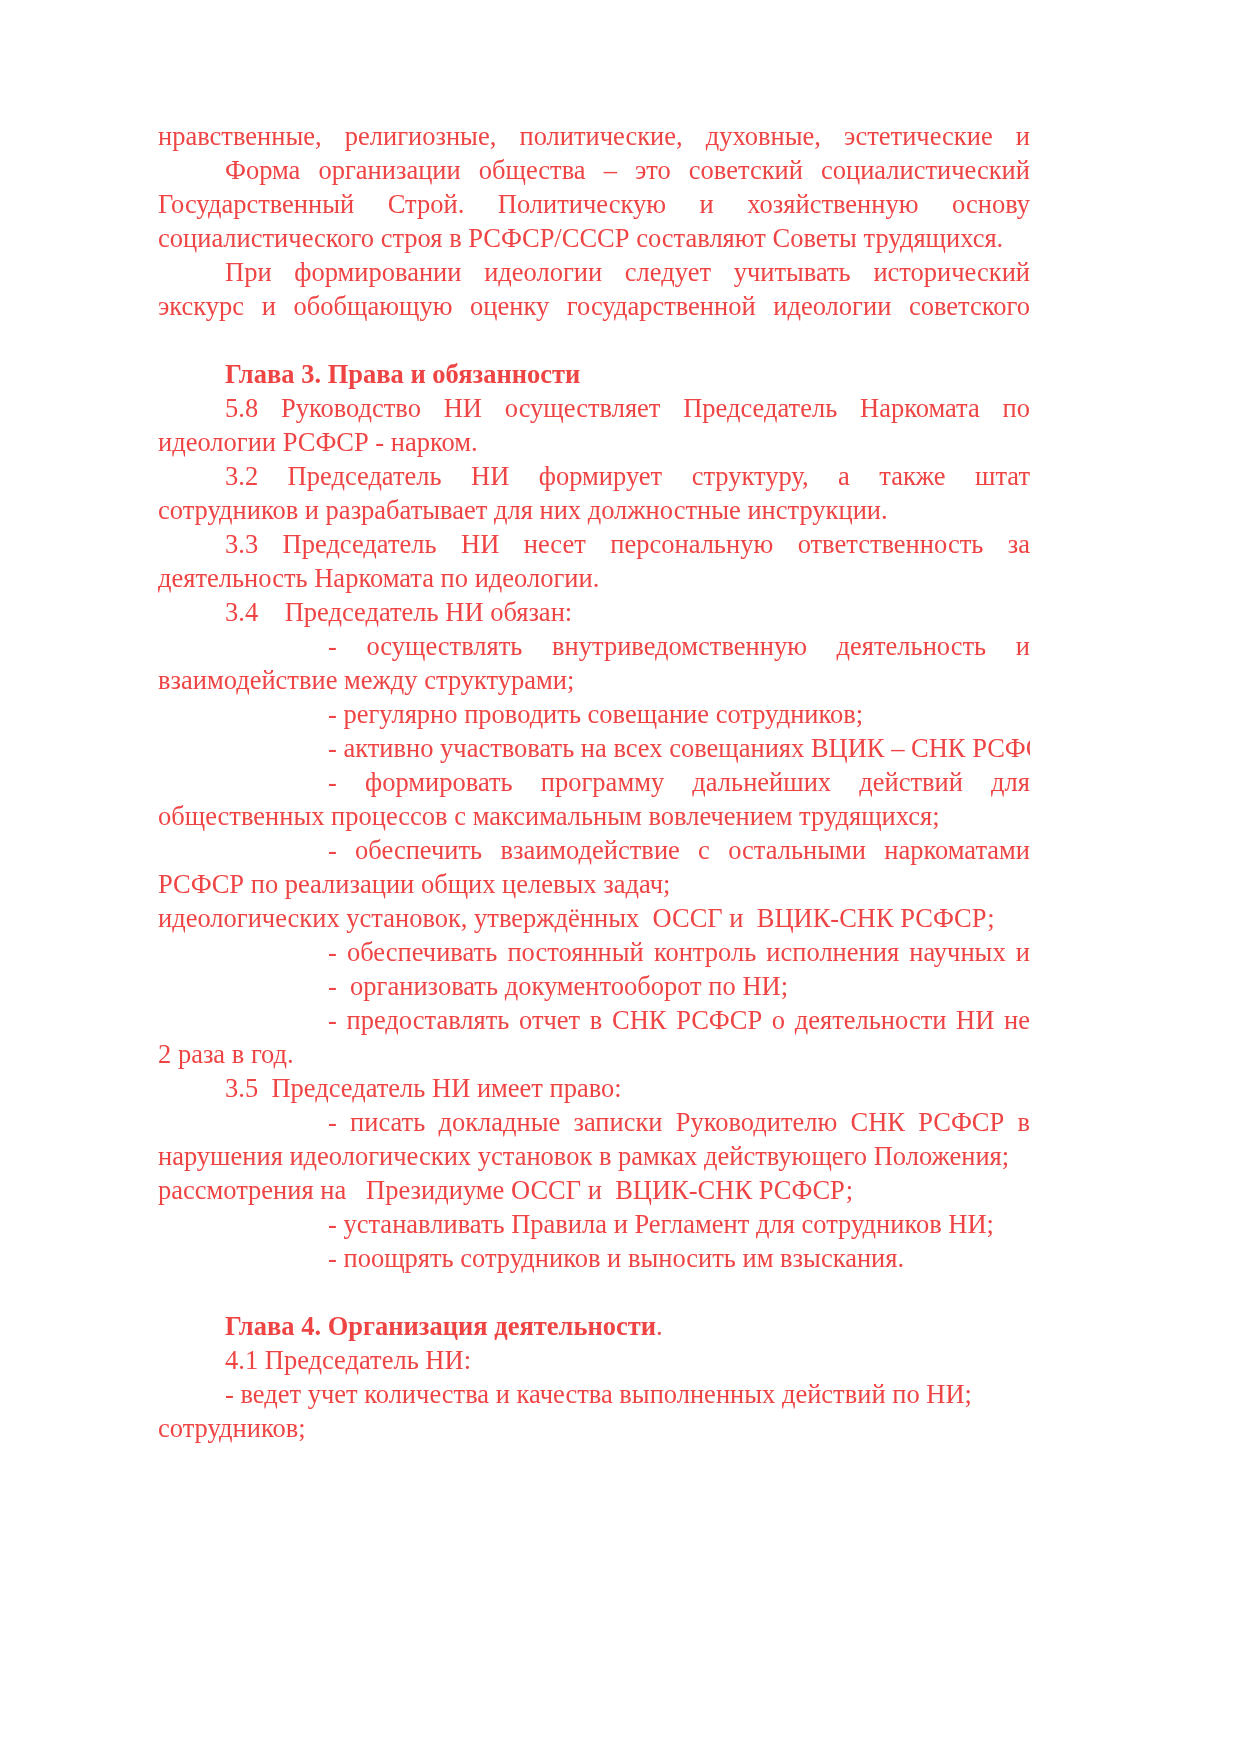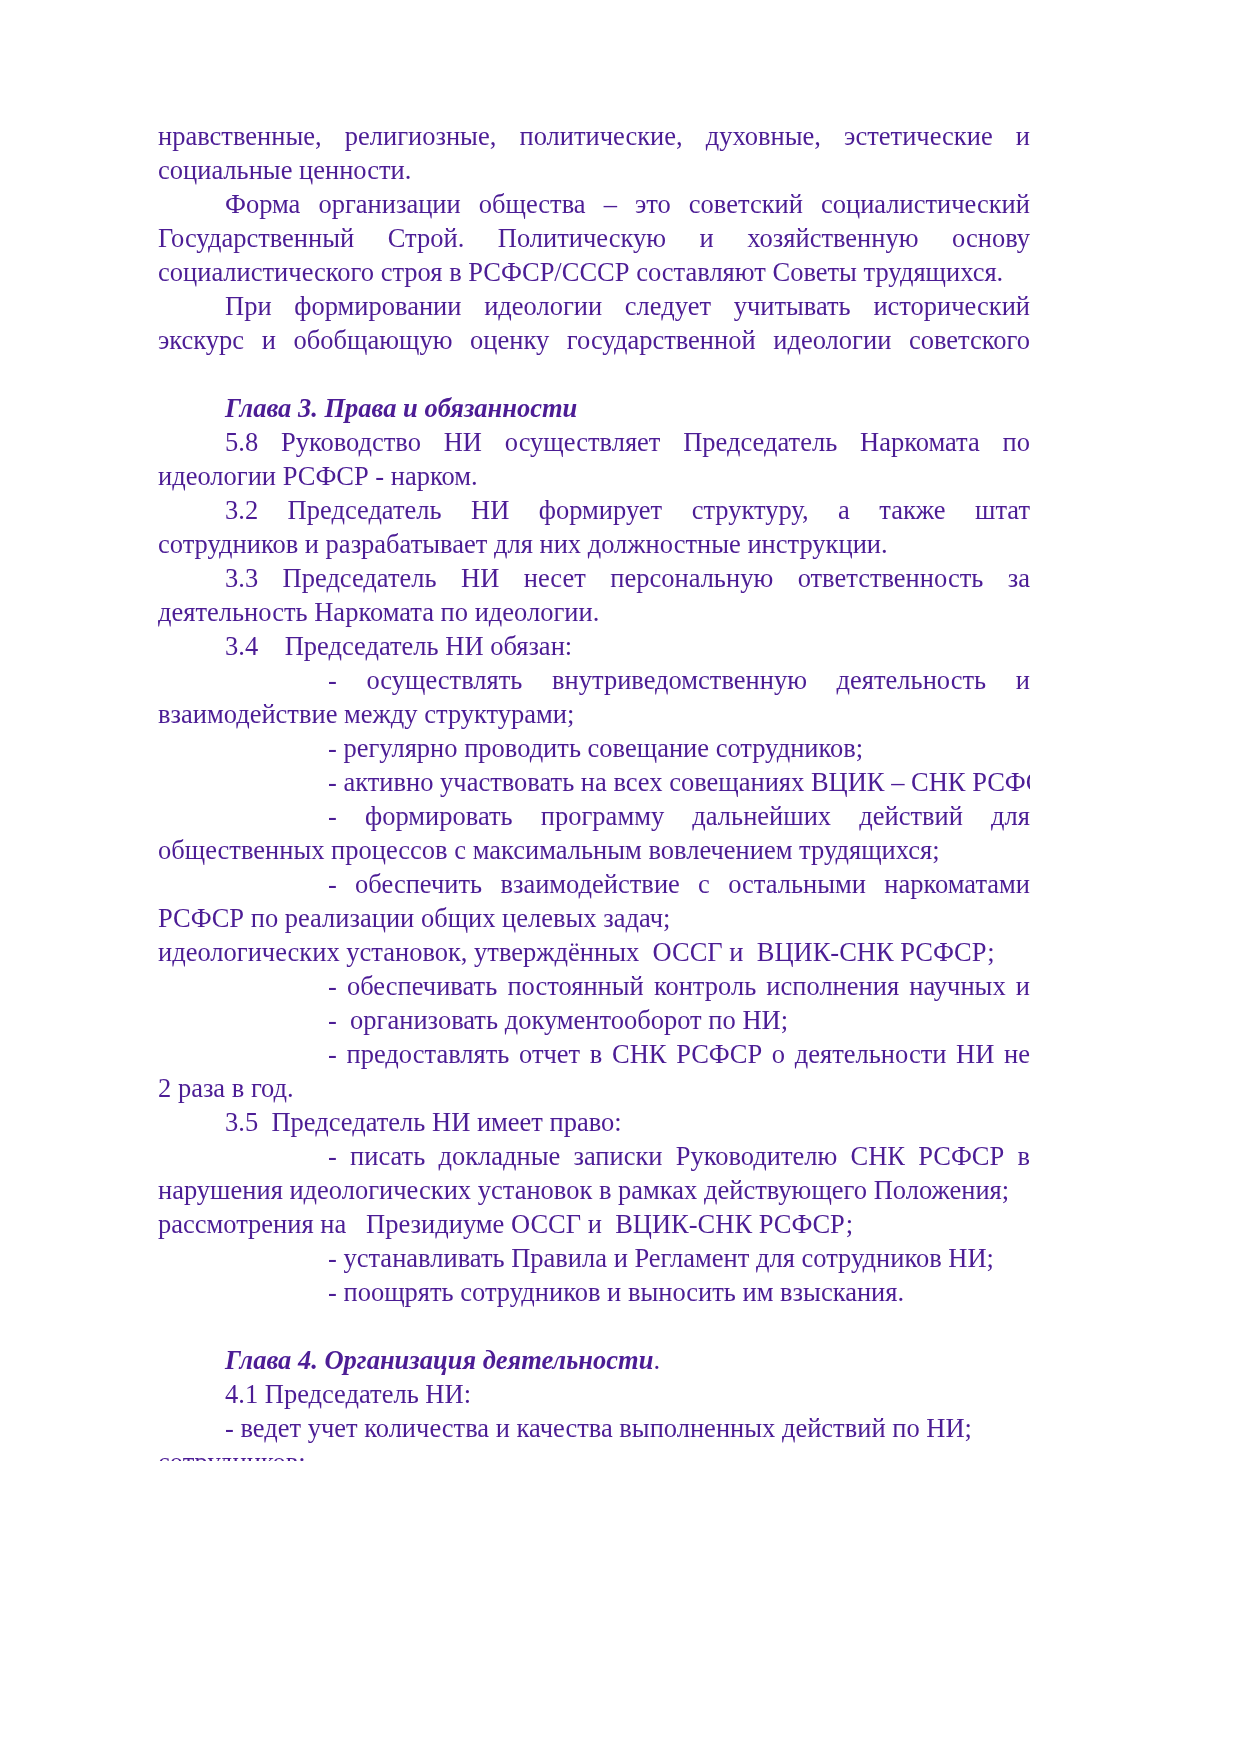--- a/index.html
+++ b/index.html
@@ -5,21 +5,21 @@
   html, body {
     margin: 0;
     padding: 0;
     background: #ffffff;
   }
   .page {
     position: relative;
     width: 1240px;
     height: 1461px;
     background: #ffffff;
-    color: #4c1d95;
+    color: #ef4444;
     font-family: "Liberation Serif", "DejaVu Serif", serif;
     font-size: 26.5px;
     overflow: hidden;
   }
   .content {
     position: absolute;
     left: 158px;
     top: 119px;
     width: 872px;
   }
@@ -30,38 +30,37 @@
     overflow: hidden;
   }
   .line.just {
     white-space: normal;
     text-align: justify;
     text-align-last: justify;
   }
   .ind-none { text-indent: 0; }
   .ind-para { text-indent: 67px; }
   .ind-list { text-indent: 170px; }
-  .b { font-weight: bold; font-style: italic; }
+  .b { font-weight: bold; }
   .footer {
     position: absolute;
     top: 1620px;
     left: 0;
     width: 100%;
     text-align: center;
     font-size: 26px;
     line-height: 34px;
   }
 </style>
 </head>
 <body>
 
 <div class="page">
   <div class="content" id="doc-content">
       <div class="line ind-none just"><span>нравственные, религиозные, политические, духовные, эстетические и</span></div>
-      <div class="line ind-none"><span>социальные ценности.</span></div>
       <div class="line ind-para just"><span>Форма организации общества – это советский социалистический</span></div>
       <div class="line ind-none just"><span>Государственный Строй. Политическую и хозяйственную основу</span></div>
       <div class="line ind-none"><span>социалистического строя в РСФСР/СССР составляют Советы трудящихся.</span></div>
       <div class="line ind-para just"><span>При формировании идеологии следует учитывать исторический</span></div>
       <div class="line ind-none just"><span>экскурс и обобщающую оценку государственной идеологии советского</span></div>
       <div class="line ind-none"></div>
       <div class="line ind-para"><span class="b">Глава 3. Права и обязанности</span></div>
       <div class="line ind-para just"><span>5.8 Руководство НИ осуществляет Председатель Наркомата по</span></div>
       <div class="line ind-none"><span>идеологии РСФСР - нарком.</span></div>
       <div class="line ind-para just"><span>3.2 Председатель НИ формирует структуру, а также штат</span></div>

